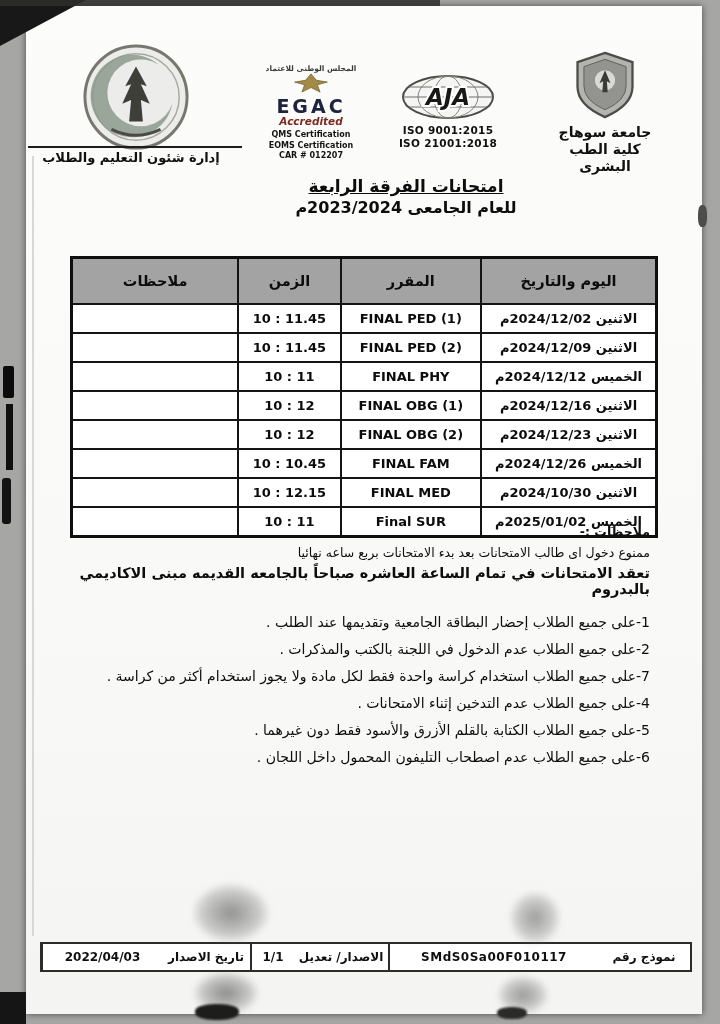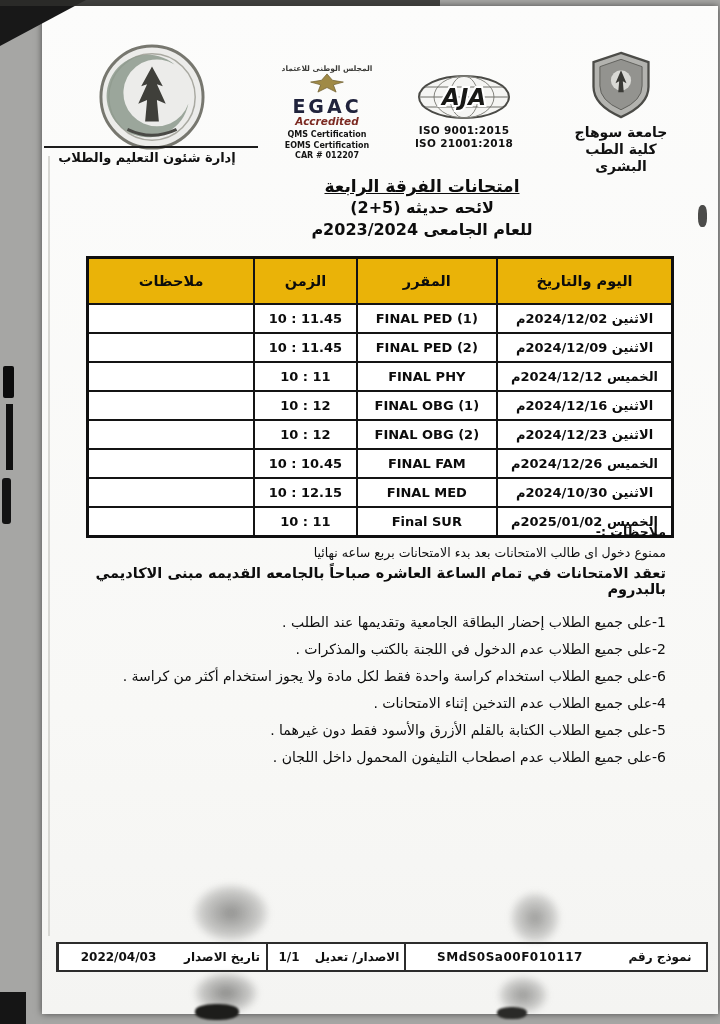--- a/index.html
+++ b/index.html
@@ -3,21 +3,21 @@
 <meta charset="utf-8">
 <style>
   html,body{margin:0;padding:0;}
   body{
     width:720px;height:1024px;position:relative;overflow:hidden;
     background:#a6a6a4;
     font-family:"DejaVu Sans",sans-serif;
     -webkit-font-smoothing:antialiased;
   }
   .page{
-    position:absolute;left:42px;top:6px;width:676px;height:1008px;
+    position:absolute;left:26px;top:6px;width:676px;height:1008px;
     background:linear-gradient(180deg,#fcfcfb 0%,#f8f8f6 70%,#f4f4f2 100%);
     box-shadow:0 0 7px rgba(0,0,0,.55);
     z-index:1;
   }
   .fold-line{position:absolute;left:6px;top:150px;width:2px;height:780px;background:#d8d8d4;}
 
   
   .univ-logo{position:absolute;left:56px;top:36px;width:108px;height:110px;}
   .egac-block{position:absolute;left:209px;top:58px;width:152px;text-align:center;color:#1b1b1b;}
   .egac-caption{font-size:7.5px;font-weight:700;color:#3b3b38;letter-spacing:.5px;}
@@ -38,21 +38,21 @@
   .title-line{font-size:16px;font-weight:800;line-height:22px;}
   .title-line.u{text-decoration:underline;font-size:17px;}
 
   
   table.schedule{
     position:absolute;left:44px;top:250px;width:588px;
     border-collapse:collapse;direction:rtl;
     border:3px solid #0f0f0f;background:#fff;
   }
   table.schedule th{
-    background:#eab308;border:2px solid #141414;height:42px;
+    background:#a3a3a3;border:2px solid #141414;height:42px;
     font-size:14.5px;font-weight:800;color:#0c0c0c;text-align:center;
   }
   table.schedule td{
     border:2px solid #141414;height:27px;padding:0 3px;
     font-size:13px;font-weight:800;color:#0c0c0c;text-align:center;white-space:nowrap;
   }
   .w-day{width:30%;} .w-course{width:24%;} .w-time{width:17.5%;} .w-notes{width:28.5%;}
   td.col-time{direction:ltr;}
   td.col-course{direction:ltr;}
 
@@ -150,21 +150,20 @@
     </svg>
     <div class="emblem-name">جامعة سوهاج</div>
     <div class="emblem-name">كلية الطب البشرى</div>
   </div>
 
   <div class="admin-rule"></div>
   <div class="admin-text">إدارة شئون التعليم والطلاب</div>
 
   <div class="title-block">
     <div class="title-line u">امتحانات الفرقة الرابعة</div>
-    <div class="title-line">لائحه حديثه (5+2)</div>
     <div class="title-line">للعام الجامعى 2023/2024م</div>
   </div>
 
   <table class="schedule">
     <colgroup>
       <col class="w-day">
         <col class="w-course">
         <col class="w-time">
         <col class="w-notes">
     </colgroup>
@@ -228,21 +227,21 @@
       </tbody>
   </table>
 
   <div class="notes">
     <div class="notes-heading">ملاحظات :-</div>
     <div class="notes-line1">ممنوع دخول اى طالب الامتحانات بعد بدء الامتحانات بربع ساعه نهائيا</div>
     <div class="notes-line2">تعقد الامتحانات في تمام الساعة العاشره صباحاً بالجامعه القديمه مبنى الاكاديمي بالبدروم</div>
     <div id="notes-list">
         <div class="note-item">1-على جميع الطلاب إحضار البطاقة الجامعية وتقديمها عند الطلب .</div>
         <div class="note-item">2-على جميع الطلاب عدم الدخول في اللجنة بالكتب والمذكرات .</div>
-        <div class="note-item">6-على جميع الطلاب استخدام كراسة واحدة فقط لكل مادة ولا يجوز استخدام أكثر من كراسة .</div>
+        <div class="note-item">7-على جميع الطلاب استخدام كراسة واحدة فقط لكل مادة ولا يجوز استخدام أكثر من كراسة .</div>
         <div class="note-item">4-على جميع الطلاب عدم التدخين إثناء الامتحانات .</div>
         <div class="note-item">5-على جميع الطلاب الكتابة بالقلم الأزرق والأسود فقط دون غيرهما .</div>
         <div class="note-item">6-على جميع الطلاب عدم اصطحاب التليفون المحمول داخل اللجان .</div>
       </div>
   </div>
 
   <div class="footer-strip">
     <div class="fcell fc-form-label">نموذج رقم</div>
     <div class="fcell fc-code">SMdS0Sa00F010117</div>
     <div class="fcell fc-issue-label">الاصدار/ تعديل</div>

